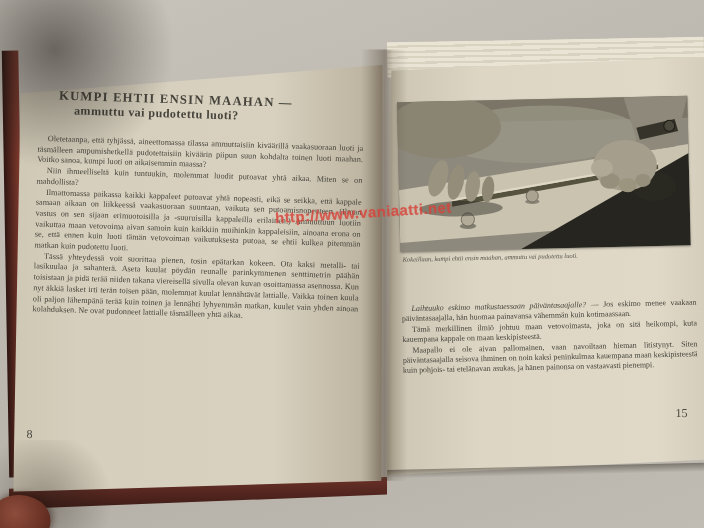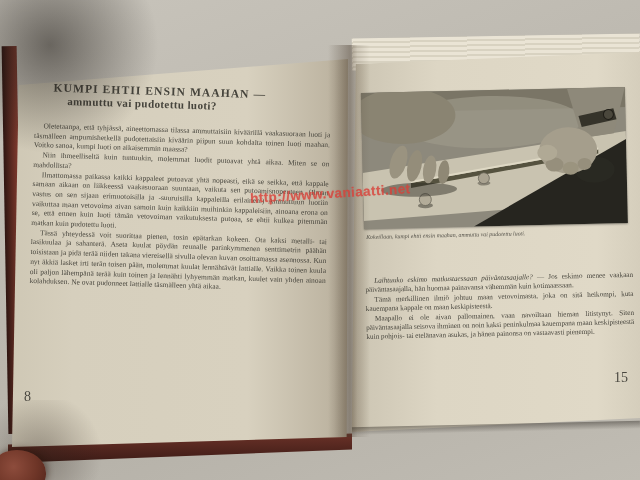--- a/index.html
+++ b/index.html
@@ -44,21 +44,21 @@
          background:linear-gradient(to right,rgba(70,56,42,0) 0%,rgba(70,56,42,.42) 52%,rgba(70,56,42,.15) 70%,rgba(70,56,42,0) 100%);}
 
   
   .left-inner{position:absolute;left:24px;top:22px;width:296px;
          transform:rotate(1.8deg);transform-origin:0 0;color:var(--ink);}
   .headline{font-weight:bold;line-height:13px;margin:4px 0 14px 0;}
   .headline .h1{display:block;padding-left:18px;font-size:11.5px;letter-spacing:1.1px;}
   .headline .h2{display:block;padding-left:32px;font-size:11px;letter-spacing:.4px;}
   .bodypara{margin:0;font-size:7.4px;line-height:9.7px;text-align:justify;
          text-indent:9px;letter-spacing:.05px;}
-  .pagenum{position:absolute;font-size:14px;color:#4a4840;}
+  .pagenum{position:absolute;font-size:11px;color:#4a4840;}
   .pagenum-left{left:12px;top:334px;}
   .pagenum-right{left:264px;top:330px;}
 
   
   .right-inner{position:absolute;left:10px;top:14px;width:270px;
          transform:rotate(-1.3deg);transform-origin:0 0;color:var(--ink);}
   .photo{position:relative;margin-top:39px;width:264px;height:136px;
          box-shadow:0 1px 2px rgba(0,0,0,.35);background:#8d897c;}
   .photo svg{display:block;width:264px;height:136px;}
   .caption{margin-top:5px;font-size:5.9px;line-height:7px;color:#55524a;

